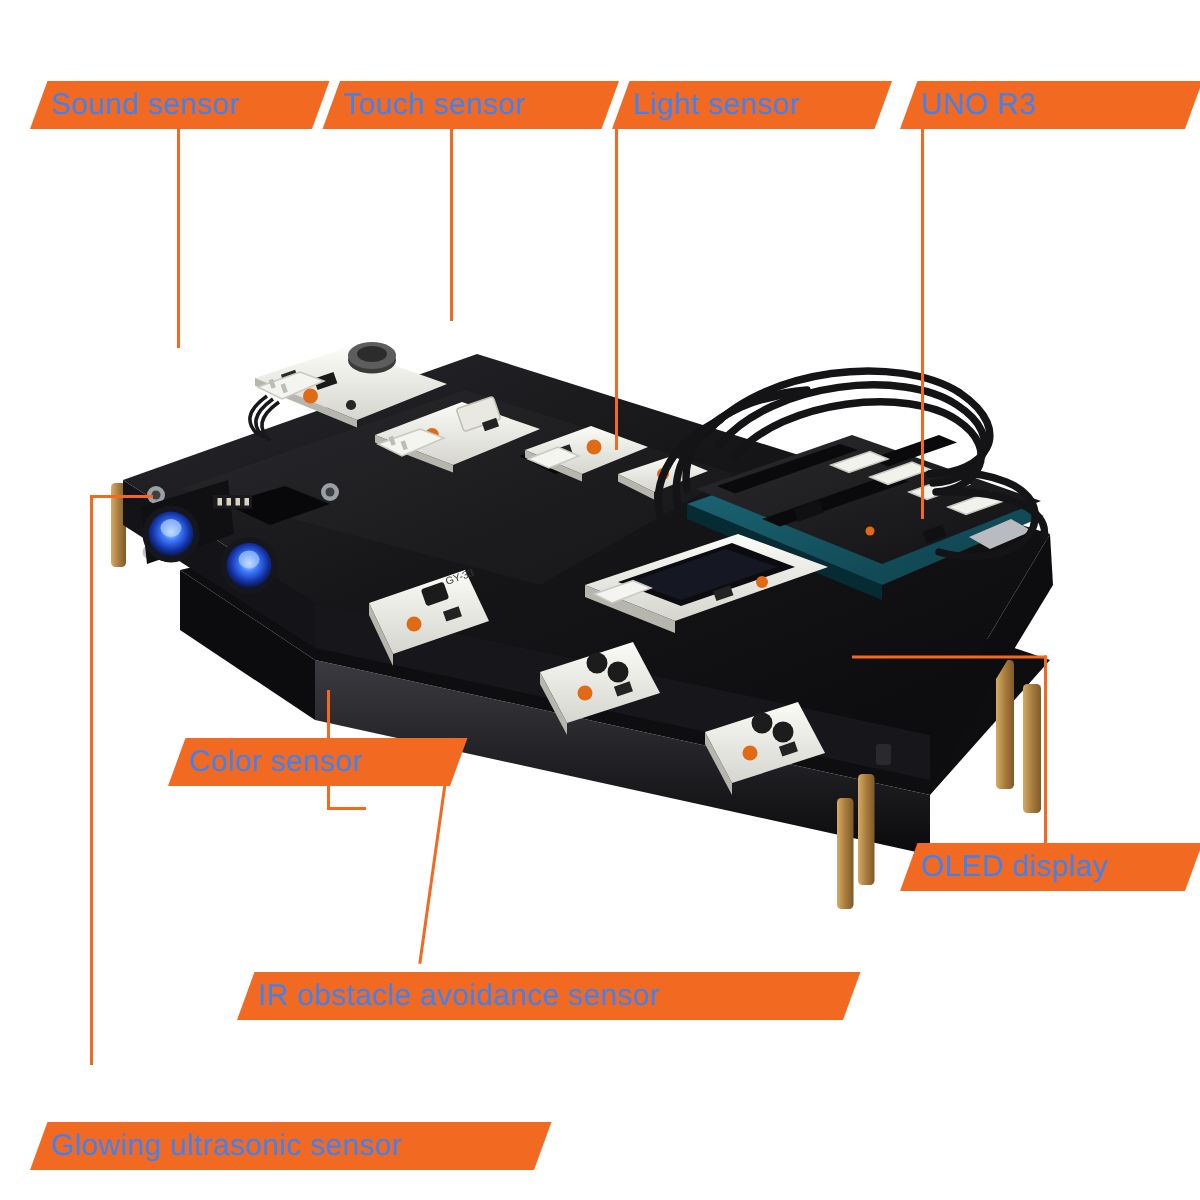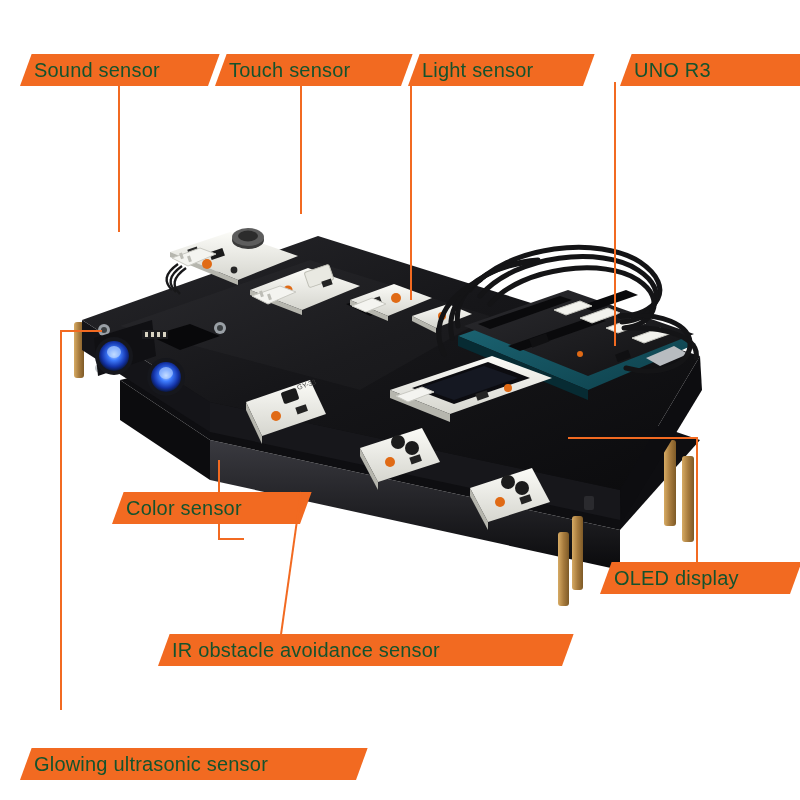--- a/index.html
+++ b/index.html
@@ -41,21 +41,21 @@
     height: 32px;
     background: #f26a21;
     transform: skewX(-20deg);
     transform-origin: left bottom;
   }
   .callout .txt {
     position: relative;
     z-index: 3;
     padding-left: 14px;
     padding-right: 8px;
-    color: #14532d;
+    color: #3b82f6;
   }
 
   
   .leader {
     position: absolute;
     background: #f26a21;
     z-index: 1;
   }
 
   
@@ -353,36 +353,36 @@
   <div class="callout" style="left:215px; top:54px;text-align:center;">
     <div class="tag" style="width:186px;"></div>
     <span class="txt">Touch sensor</span>
   </div>
 
   <div class="callout" style="left:408px; top:54px;">
     <div class="tag" style="width:175px;"></div>
     <span class="txt">Light sensor</span>
   </div>
 
-  <div class="callout" style="left:620px; top:54px;justify-content:center;">
+  <div class="callout" style="left:600px; top:54px;justify-content:center;">
     <div class="tag" style="width:190px;"></div>
     <span class="txt">UNO R3</span>
   </div>
 
   <div class="callout" style="left:112px; top:492px;text-align:center;">
     <div class="tag" style="width:188px;"></div>
     <span class="txt">Color sensor</span>
   </div>
 
   <div class="callout" style="left:600px; top:562px;">
     <div class="tag" style="width:190px;"></div>
     <span class="txt">OLED display</span>
   </div>
 
-  <div class="callout" style="left:158px; top:634px;text-align:right;">
+  <div class="callout" style="left:158px; top:648px;text-align:right;">
     <div class="tag" style="width:404px;"></div>
     <span class="txt">IR obstacle avoidance sensor</span>
   </div>
 
   <div class="callout" style="left:20px; top:704px;margin-top:44px;">
     <div class="tag" style="width:336px;"></div>
     <span class="txt">Glowing ultrasonic sensor</span>
   </div>
 
 </div>

